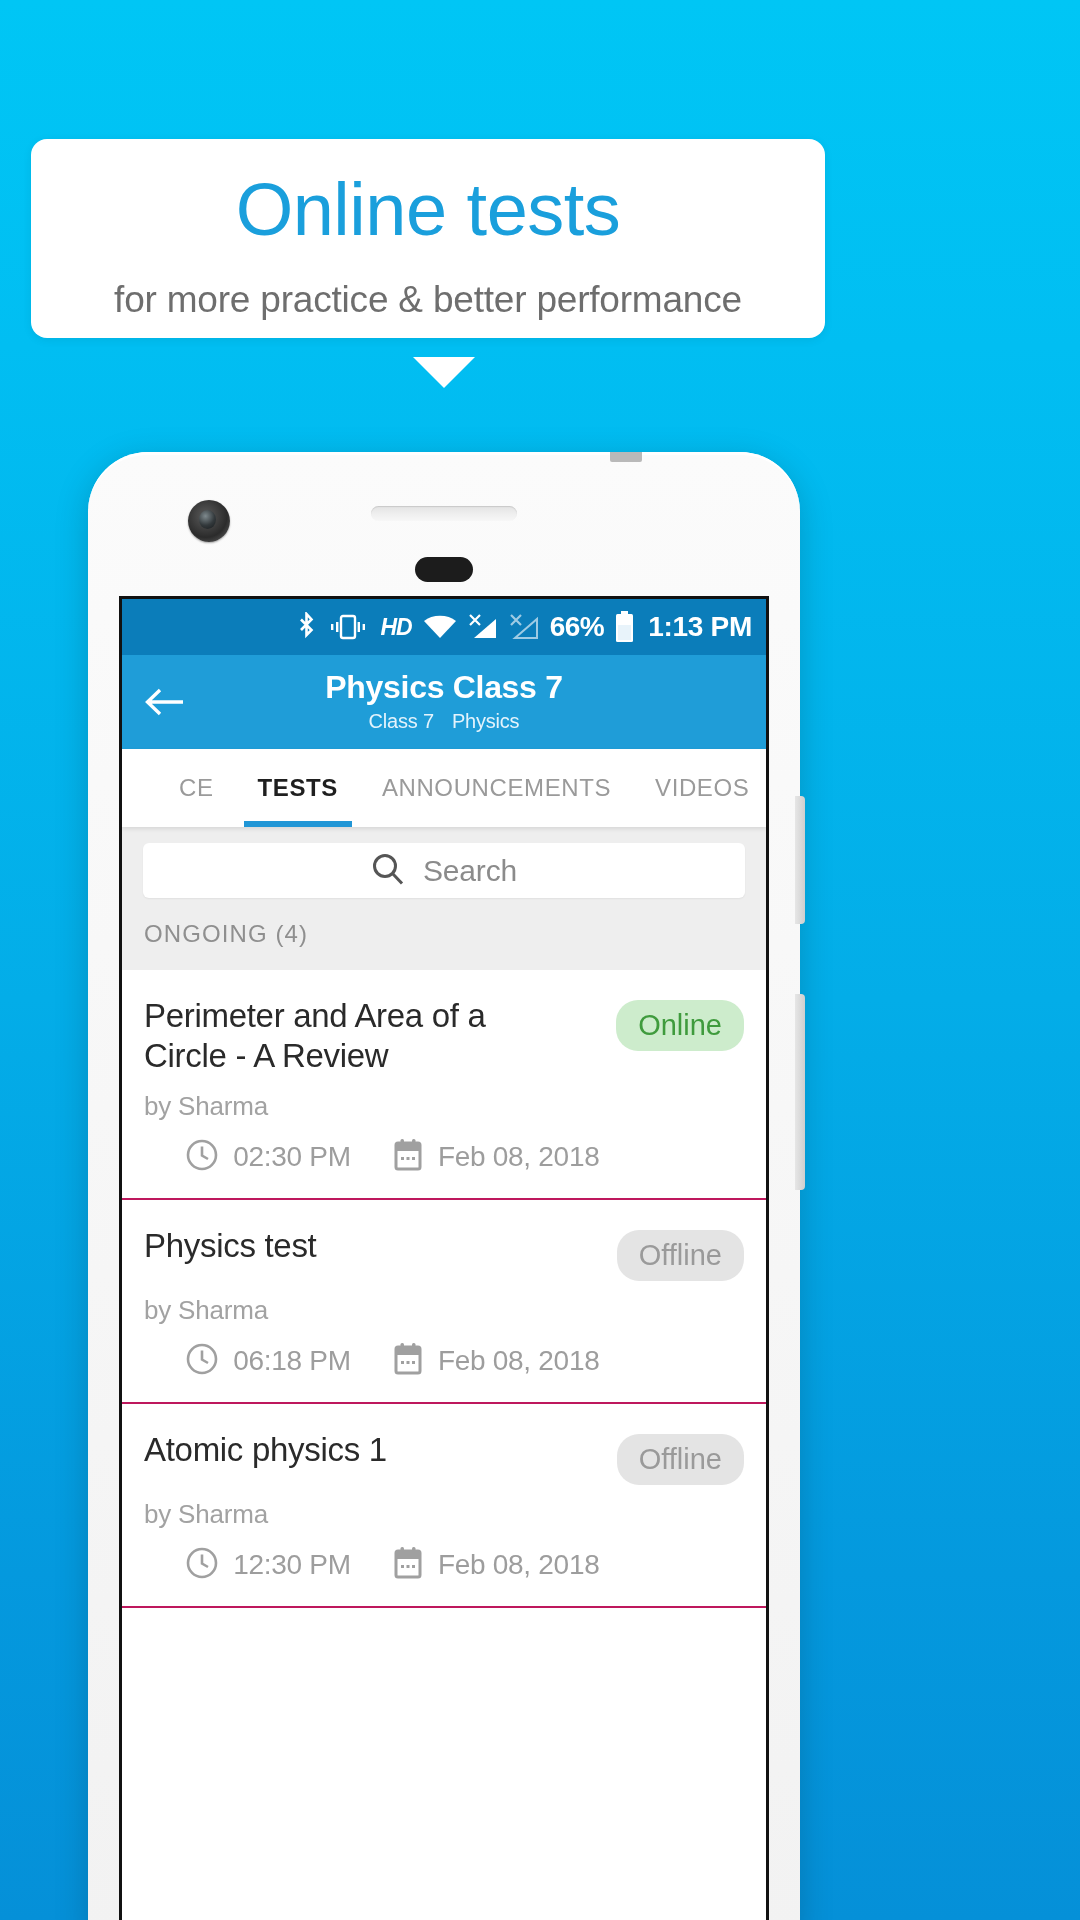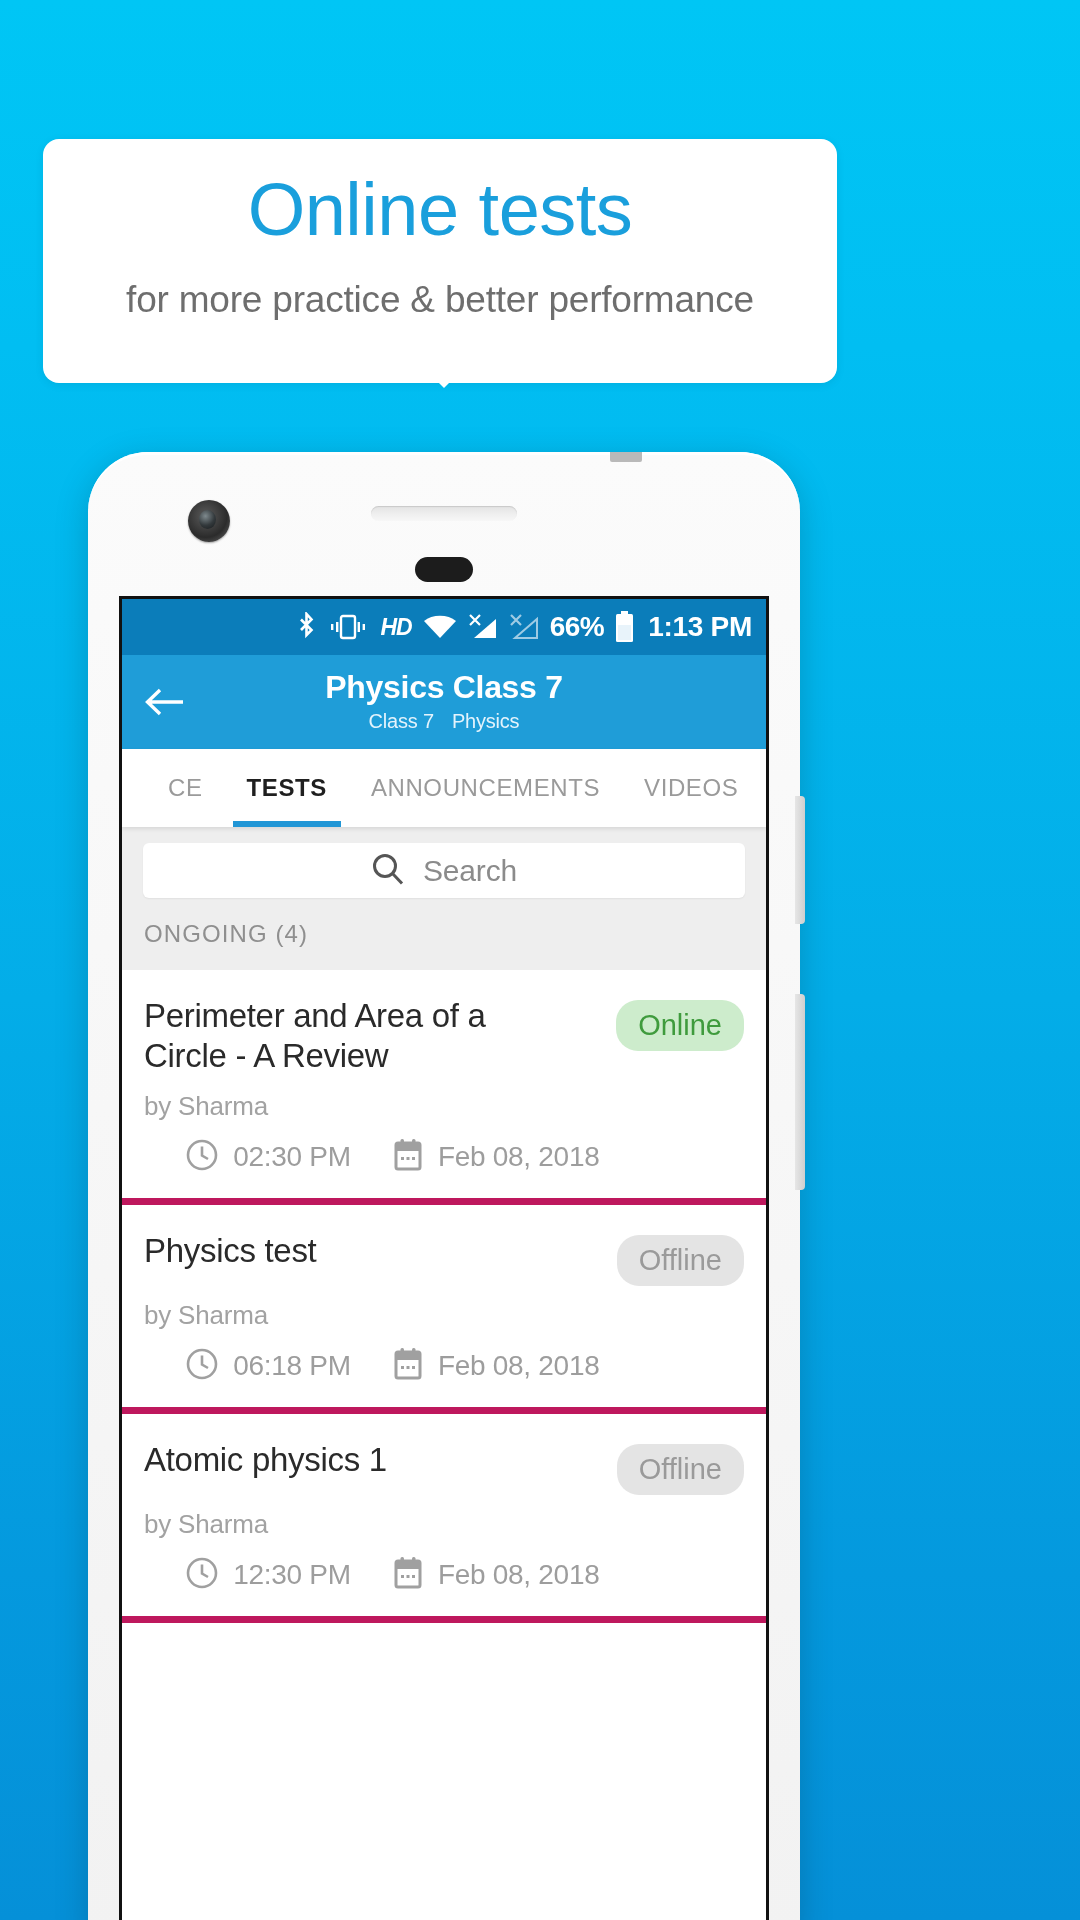--- a/index.html
+++ b/index.html
@@ -5,21 +5,21 @@
   * { margin:0; padding:0; box-sizing:border-box; }
   html,body { width:1080px; height:1920px; overflow:hidden; }
   body {
     font-family:"Liberation Sans", sans-serif;
     background:linear-gradient(180deg,#00c6f5 0%,#01bef2 18%,#03ade8 52%,#0499de 82%,#0590d8 100%);
     position:relative;
   }
 
   
   .bubble{
-    position:absolute; left:43px; top:139px; width:794px; height:244px;
+    position:absolute; left:31px; top:139px; width:794px; height:199px;
     background:#fff; border-radius:16px;
     box-shadow:0 2px 10px rgba(0,0,0,.07);
   }
   .bubble-tail{
     position:absolute; left:413px; top:357px;
     width:0;height:0;
     border-left:31px solid transparent;
     border-right:31px solid transparent;
     border-top:31px solid #fff;
   }
@@ -104,21 +104,21 @@
   .back-arrow{
     position:absolute; left:22px; top:28px; width:42px; height:38px;
   }
   .appbar-title{ color:#fff; font-size:32px; font-weight:700; line-height:1.05; letter-spacing:-0.3px;text-align:center;}
   .appbar-sub{ color:#e3f3fc; font-size:20px; font-weight:400; margin-top:5px; letter-spacing:-0.2px;}
   .appbar-sub span{ margin:0 9px; }
 
   
   .tabs{
     height:78px; background:#fff; display:flex; align-items:center;
-    justify-content:flex-start; padding-left:24px; gap:0;
+    justify-content:flex-start; padding-left:35px; gap:0;
     box-shadow:0 2px 4px rgba(0,0,0,.10);
     position:relative;
   }
   .tab{
     font-size:24px; color:#9a9a9a; font-weight:400; letter-spacing:0.6px;
     padding:0 22px; height:100%; display:flex; align-items:center; white-space:nowrap;
   }
   .tab.active{ color:#1f1f1f; font-weight:700; position:relative; }
   .tab.active::after{
     content:""; position:absolute; left:8px; right:8px; bottom:0; height:6px;
@@ -137,21 +137,21 @@
   
   .sectionhdr{
     background:#eeeeee; color:#8f8f8f; font-size:24px; letter-spacing:1.1px;
     padding:4px 10px 22px 22px;
   }
 
   
   .list{ background:#fff; }
   .row{
     padding:26px 22px 22px 22px;
-    border-bottom:7px solid #be185d;
+    border-bottom:2px solid #be185d;
     position:relative;
   }
   .row-top{ display:flex; align-items:flex-start; justify-content:space-between; gap:14px;}
   .row-title{
     font-size:33px; color:#2a2a2a; font-weight:400; line-height:1.22;
     letter-spacing:-0.3px; max-width:430px;
   }
   .badge{
     flex:none; font-size:29px; border-radius:22px; padding:9px 22px;
     white-space:nowrap; margin-top:4px;

